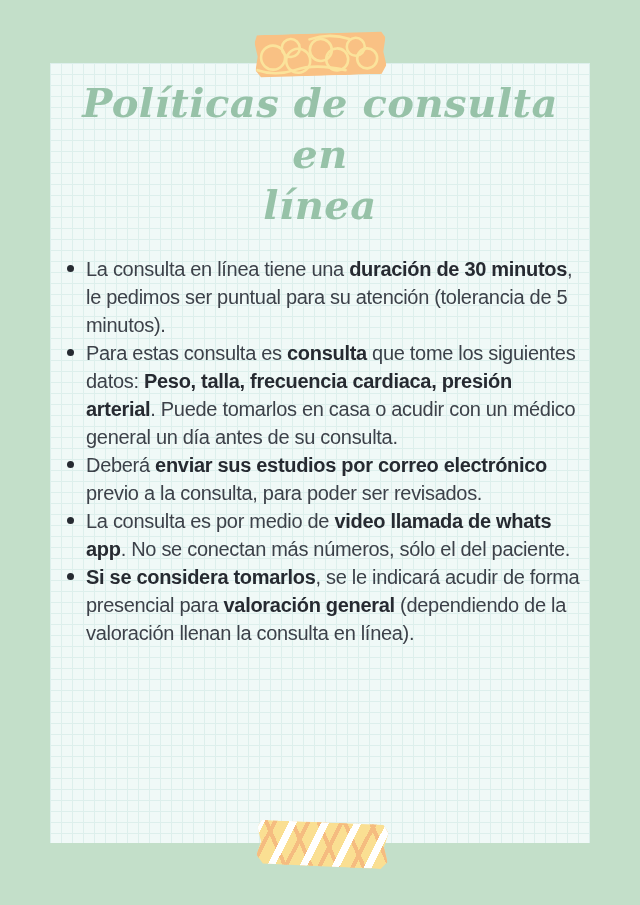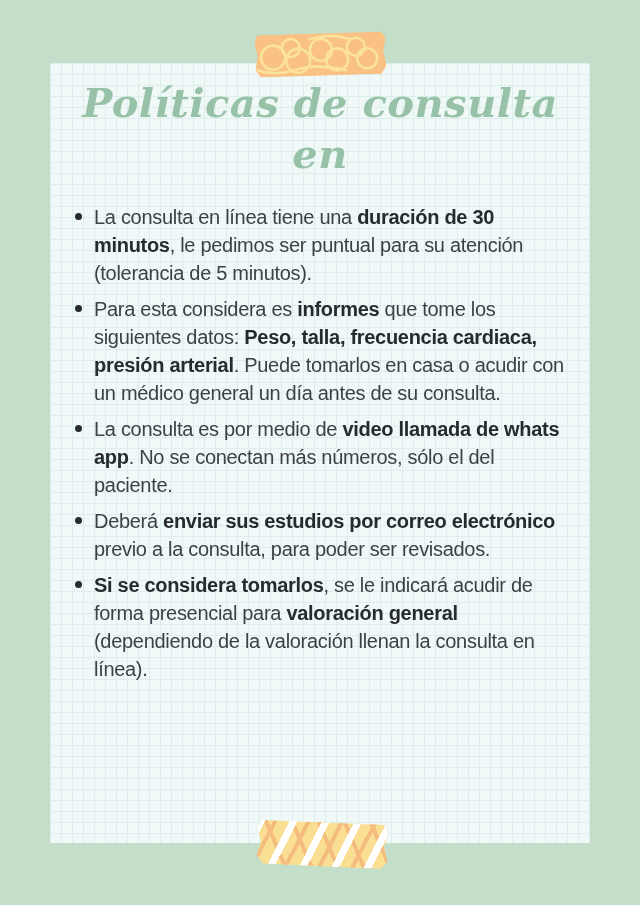--- a/index.html
+++ b/index.html
@@ -35,21 +35,21 @@
     list-style:none;
     margin:24px 8px 0 36px;
     padding:0;
   }
   .policy-list li {
     position:relative;
     font-size:20px;
     line-height:28px;
     letter-spacing:-0.3px;
     color: var(--text, #3c4149);
-    margin:8px;
+    margin:0;
   }
   .policy-list li::before {
     content:"";
     position:absolute;
     left:-19px; top:10px;
     width:7px; height:7px;
     border-radius:50%;
     background: var(--text-bold, #262a31);
   }
   .policy-list .b {
@@ -83,26 +83,26 @@
       repeating-linear-gradient(65deg, var(--tape-bottom-accent, #f5bc80) 0 4px, transparent 4px 24px);
     transform:rotate(2deg);
     clip-path:polygon(3% 0%, 96% 2%, 100% 20%, 97% 52%, 100% 84%, 95% 100%, 5% 97%, 0% 78%, 3% 48%, 0% 16%);
   }
 </style>
 </head>
 <body>
 
 <div class="poster">
   <div class="paper">
-    <h1 class="title"><span>Políticas de consulta en</span><br></h1>
+    <h1 class="title"><span>Políticas de consulta en</span><br><span>línea</span></h1>
     <ul class="policy-list">
         <li><span>La consulta en línea tiene una </span><span class="b">duración de 30 minutos</span><span>, le pedimos ser puntual para su atención (tolerancia de 5 minutos).</span></li>
-        <li><span>Para esta considera es </span><span class="b">informes</span><span> que tome los siguientes datos: </span><span class="b">Peso, talla, frecuencia cardiaca, presión arterial</span><span>. Puede tomarlos en casa o acudir con un médico general un día antes de su consulta.</span></li>
+        <li><span>Para estas consulta es </span><span class="b">consulta</span><span> que tome los siguientes datos: </span><span class="b">Peso, talla, frecuencia cardiaca, presión arterial</span><span>. Puede tomarlos en casa o acudir con un médico general un día antes de su consulta.</span></li>
+        <li><span>Deberá </span><span class="b">enviar sus estudios por correo electrónico</span><span> previo a la consulta, para poder ser revisados.</span></li>
         <li><span>La consulta es por medio de </span><span class="b">video llamada de whats app</span><span>. No se conectan más números, sólo el del paciente.</span></li>
-        <li><span>Deberá </span><span class="b">enviar sus estudios por correo electrónico</span><span> previo a la consulta, para poder ser revisados.</span></li>
         <li><span class="b">Si se considera tomarlos</span><span>, se le indicará acudir de forma presencial para </span><span class="b">valoración general</span><span> (dependiendo de la valoración llenan la consulta en línea).</span></li>
       </ul>
   </div>
 
   <div class="tape tape-top">
     <svg viewBox="0 0 131 43" aria-hidden="true">
       <circle cx="18" cy="23" r="12"></circle>
       <circle cx="36" cy="14" r="9"></circle>
       <circle cx="43" cy="27" r="12"></circle>
       <circle cx="66" cy="17" r="11"></circle>

